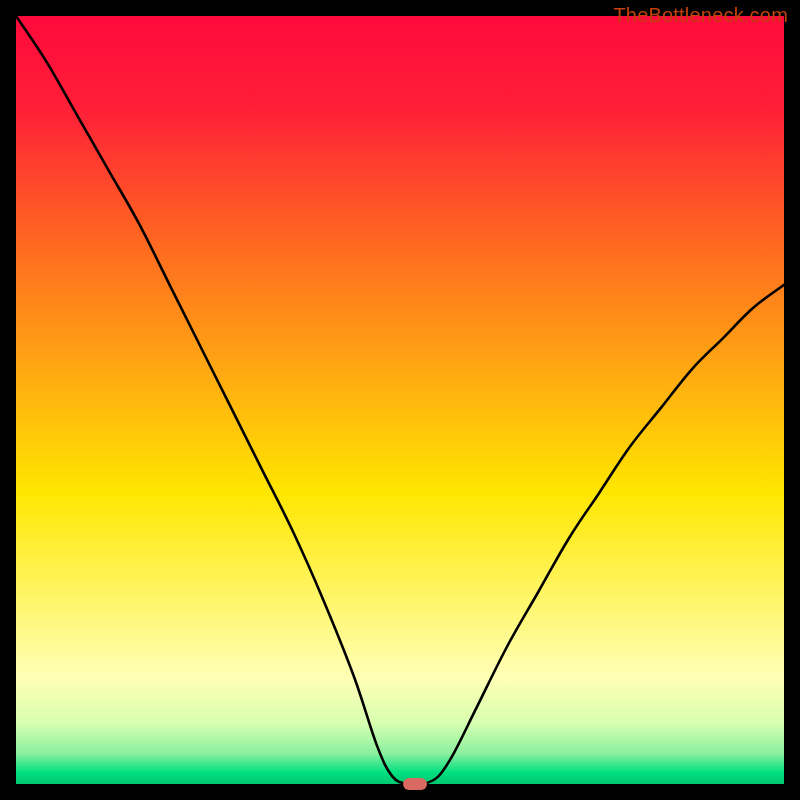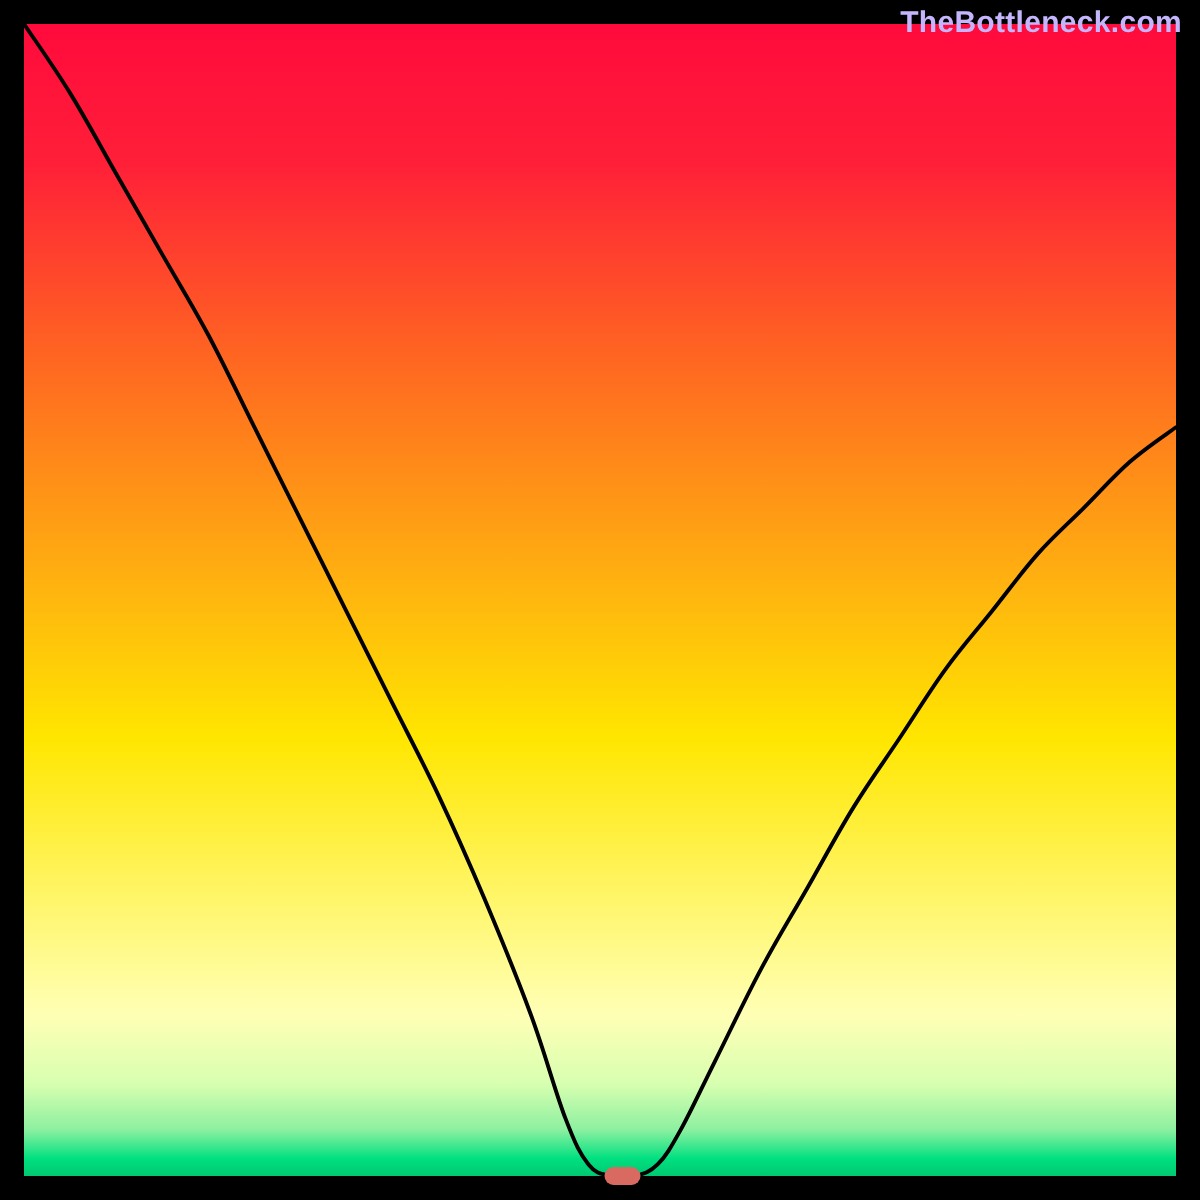--- a/index.html
+++ b/index.html
@@ -15,24 +15,24 @@
     position: absolute;
     left: 16px;
     top: 16px;
     width: 768px;
     height: 768px;
   }
   .attribution {
     position: absolute;
     top: 4px;
     right: 12px;
-    color: #c4b5fd;
+    color: #c2410c;
     font-size: 20px;
     letter-spacing: 0.2px;
-    font-weight: 700;
+    font-weight: 400;
     user-select: none;
   }
   .marker {
     position: absolute;
     width: 24px;
     height: 12px;
     border-radius: 6px;
     transform: translate(-50%, -50%);
   }
   svg {

